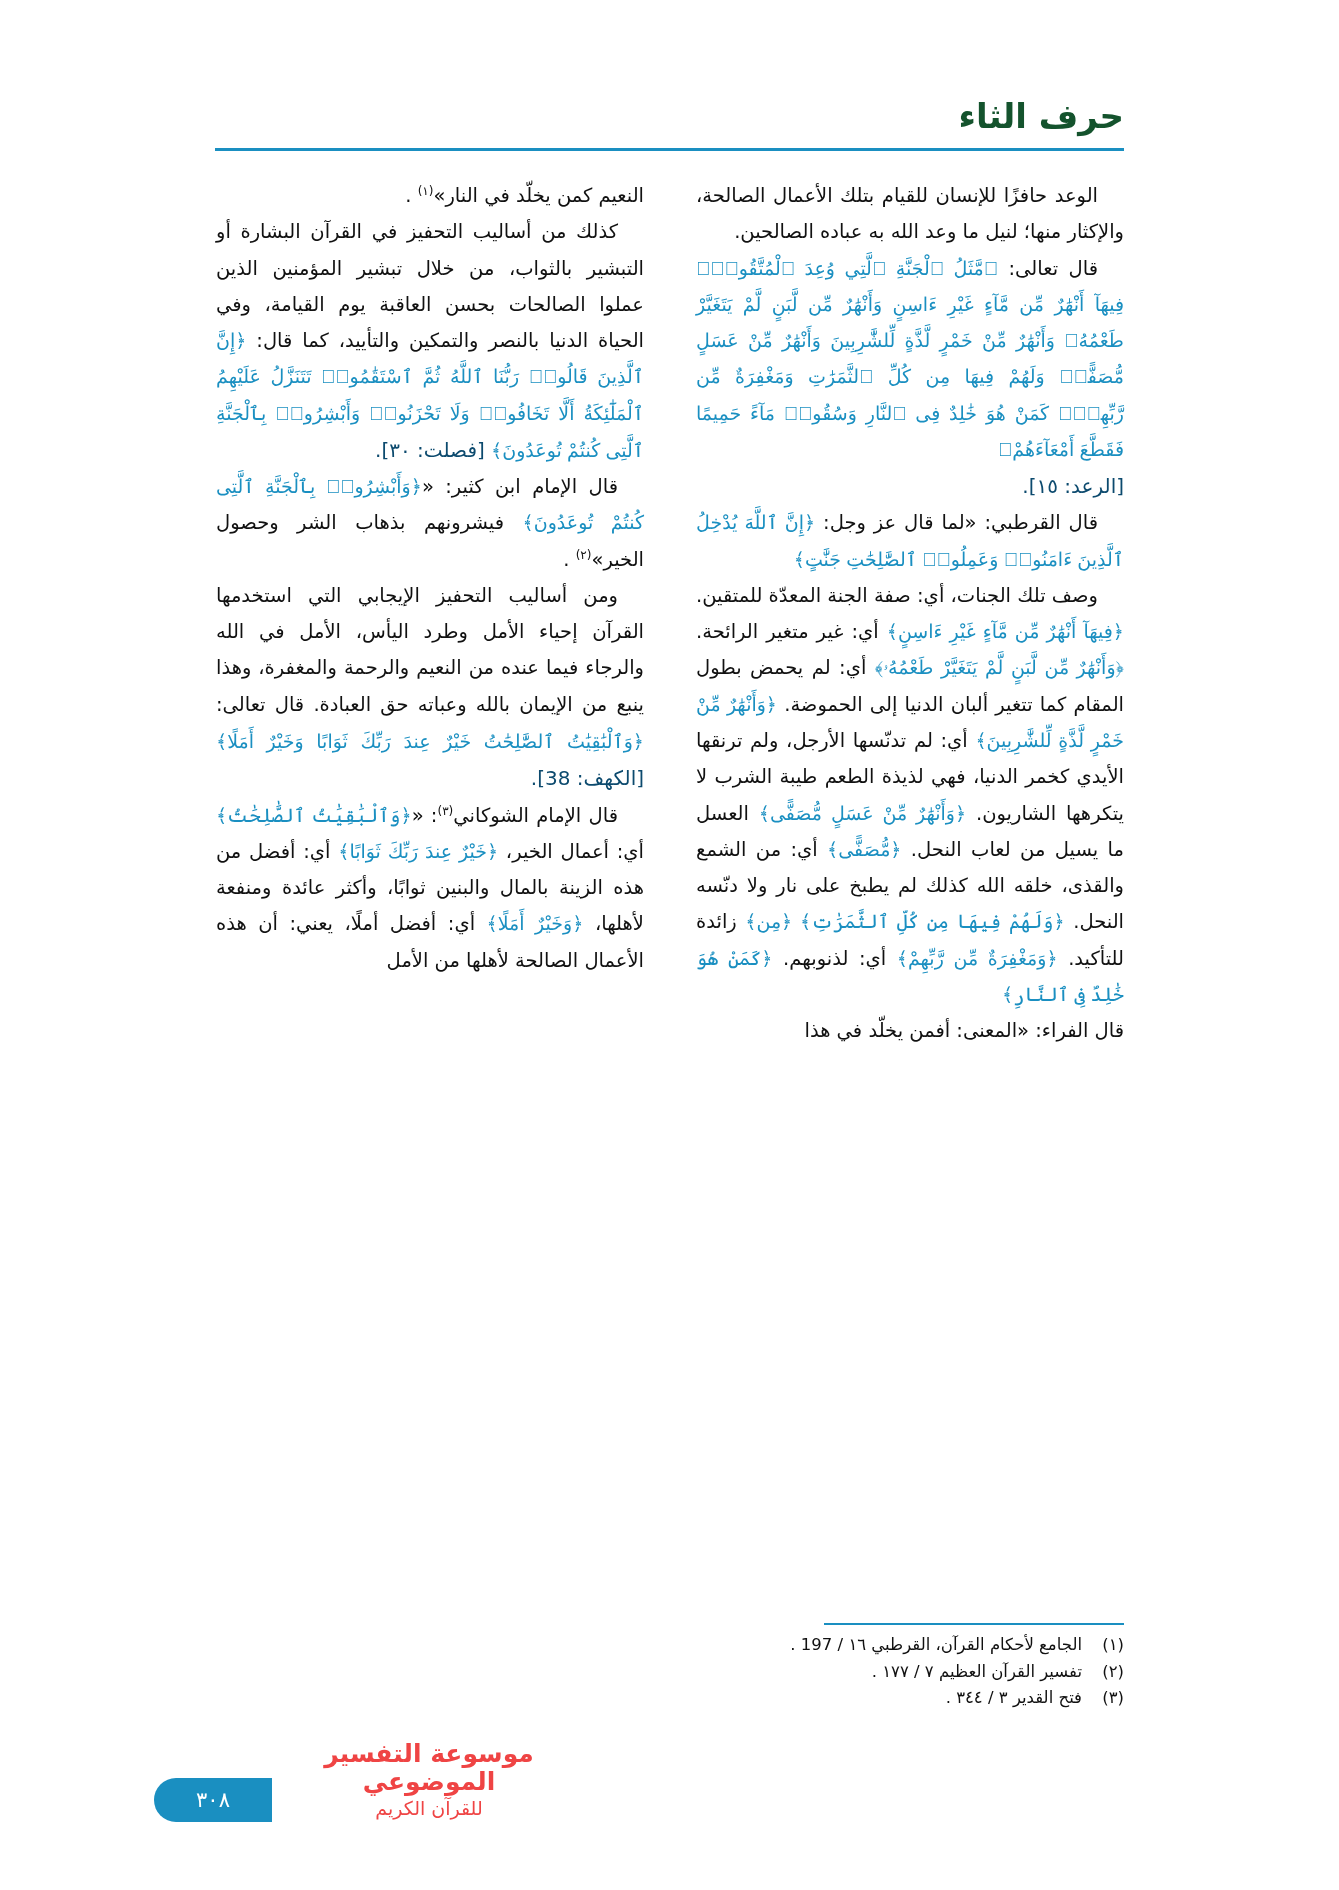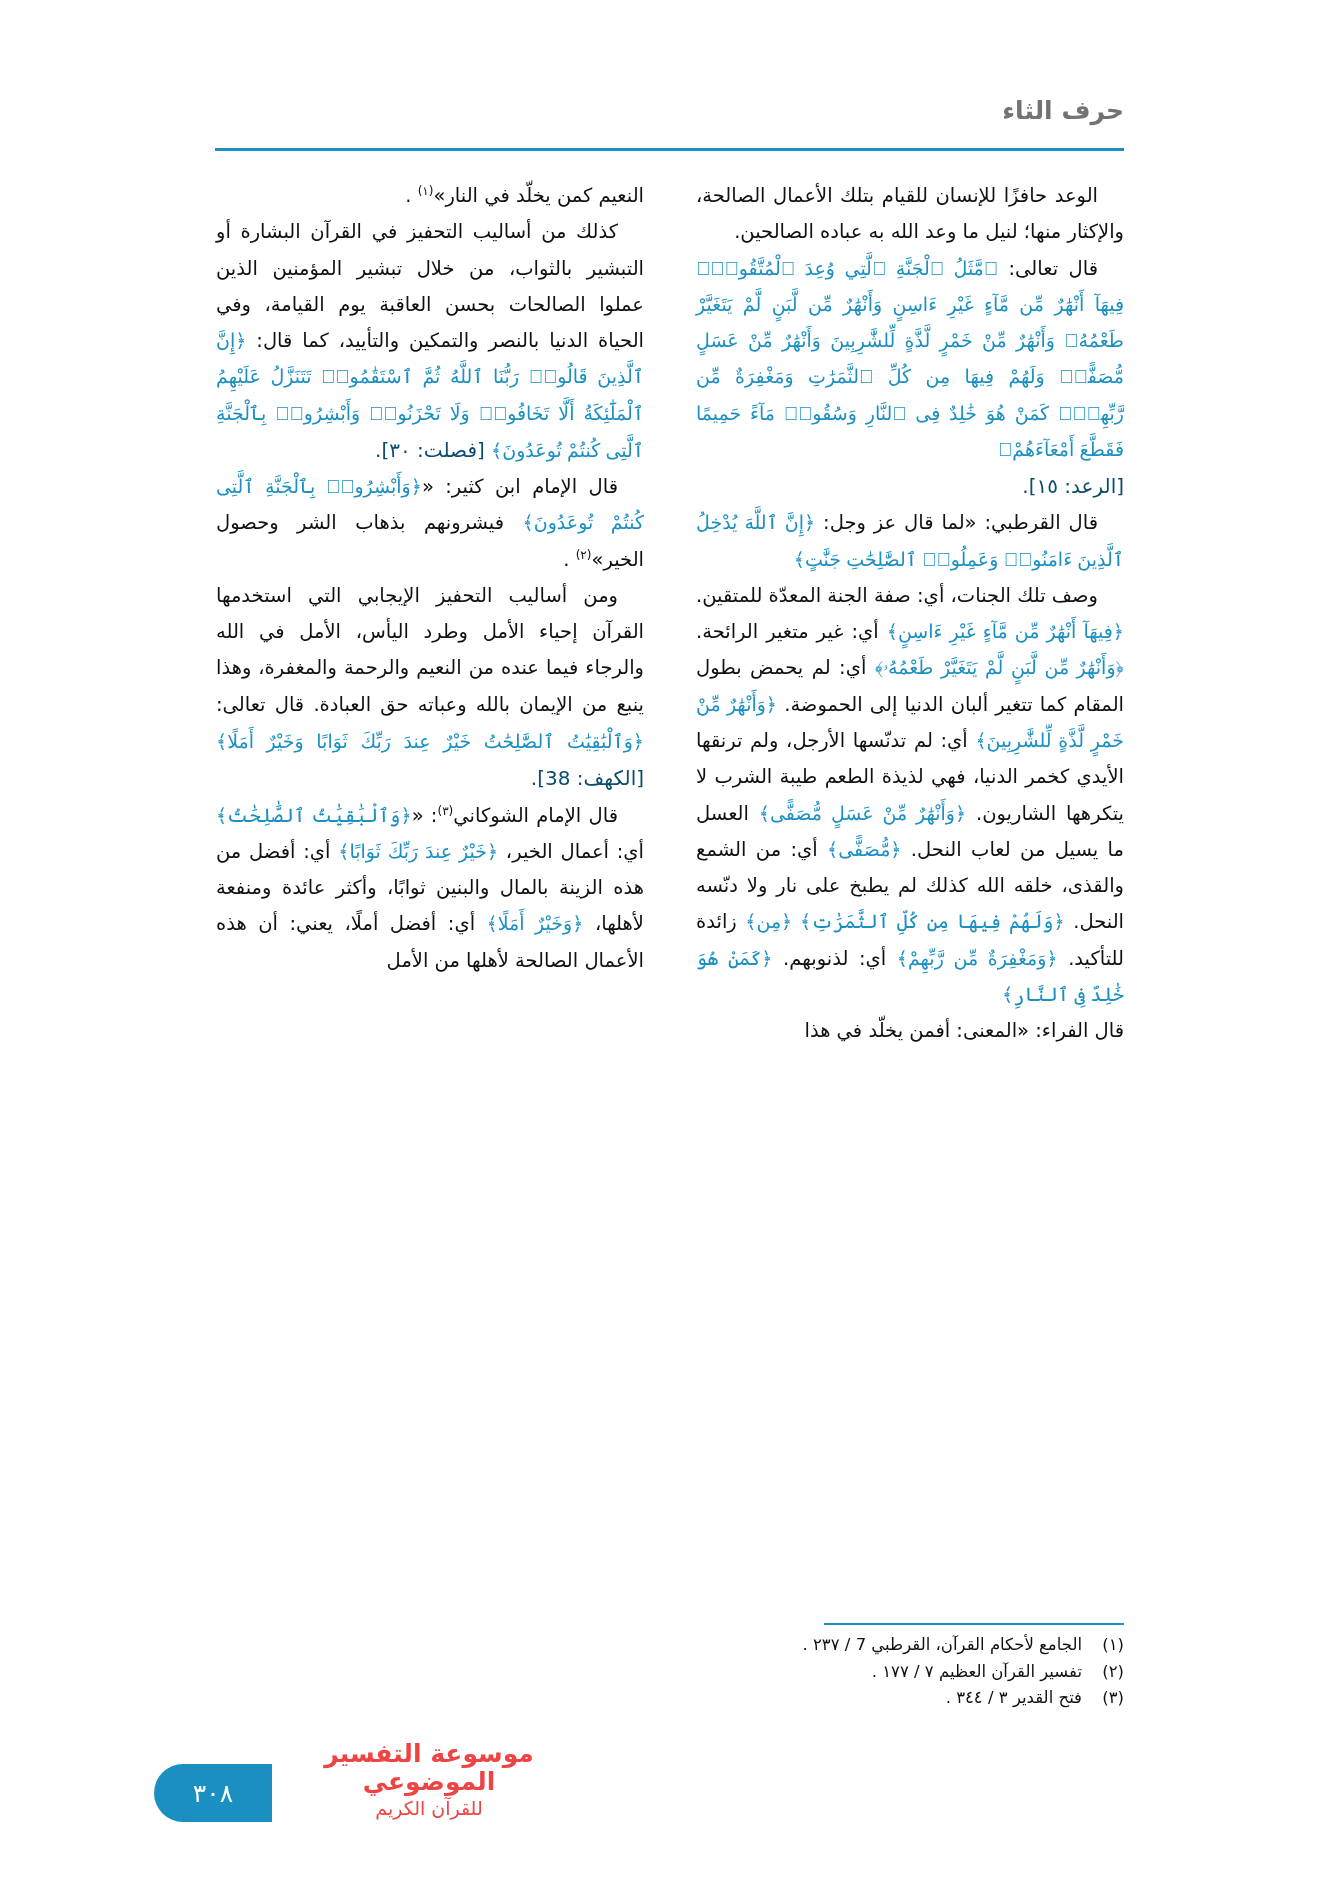--- a/index.html
+++ b/index.html
@@ -21,23 +21,23 @@
     position: absolute;
     top: 96px;
     right: 215px;
     left: 215px;
     height: 62px;
   }
   .header-title {
     position: absolute;
     right: 0;
     top: 0;
-    font-size: 25px;
+    font-size: 34px;
     font-weight: bold;
-    color: #737373;
+    color: #14532d;
     letter-spacing: 0px;
     direction: rtl;
   }
   .header-rule {
     position: absolute;
     right: 0;
     left: 0;
     top: 52px;
     height: 3px;
     background: #1a8fc1;
@@ -122,25 +122,25 @@
     bottom: 62px;
     right: 215px;
     left: 212px;
     height: 96px;
   }
   .page-number-box {
     position: absolute;
     left: -58px;
     bottom: 6px;
     width: 118px;
-    height: 58px;
+    height: 44px;
     background: #1a8fc1;
     border-radius: 31px 0 0 31px;
     color: #ffffff;
-    font-size: 25px;
+    font-size: 21px;
     display: flex;
     align-items: center;
     justify-content: center;
     letter-spacing: 2px;
   }
   .logo {
     position: absolute;
     left: 92px;
     bottom: 8px;
     width: 250px;
@@ -182,21 +182,21 @@
       <p><span>ومن أساليب التحفيز الإيجابي التي استخدمها القرآن إحياء الأمل وطرد اليأس، الأمل في الله والرجاء فيما عنده من النعيم والرحمة والمغفرة، وهذا ينبع من الإيمان بالله وعباته حق العبادة. قال تعالى: </span><span class="quran">﴿وَٱلْبَٰقِيَٰتُ ٱلصَّٰلِحَٰتُ خَيْرٌ عِندَ رَبِّكَ ثَوَابًا وَخَيْرٌ أَمَلًا﴾</span><span class="src"> [الكهف: 38].</span></p>
       <p><span>قال الإمام الشوكاني</span><span class="sup">(٣)</span><span>: «</span><span class="quran">﴿وَٱلْبَٰقِيَٰتُ ٱلصَّٰلِحَٰتُ﴾</span><span> أي: أعمال الخير، </span><span class="quran">﴿خَيْرٌ عِندَ رَبِّكَ ثَوَابًا﴾</span><span> أي: أفضل من هذه الزينة بالمال والبنين ثوابًا، وأكثر عائدة ومنفعة لأهلها، </span><span class="quran">﴿وَخَيْرٌ أَمَلًا﴾</span><span> أي: أفضل أملًا، يعني: أن هذه الأعمال الصالحة لأهلها من الأمل</span></p>
     </div>
 </div>
 
 <div class="footnotes">
   <div class="fn-rule"></div>
   <div id="fn-list">
       <div class="fn-row">
         <div class="fn-num">(١)</div>
-        <div class="fn-txt">الجامع لأحكام القرآن، القرطبي 7 / ٢٣٧ .</div>
+        <div class="fn-txt">الجامع لأحكام القرآن، القرطبي ١٦ / 197 .</div>
       </div>
       <div class="fn-row">
         <div class="fn-num">(٢)</div>
         <div class="fn-txt">تفسير القرآن العظيم ٧ / ١٧٧ .</div>
       </div>
       <div class="fn-row">
         <div class="fn-num">(٣)</div>
         <div class="fn-txt">فتح القدير ٣ / ٣٤٤ .</div>
       </div>
     </div>

